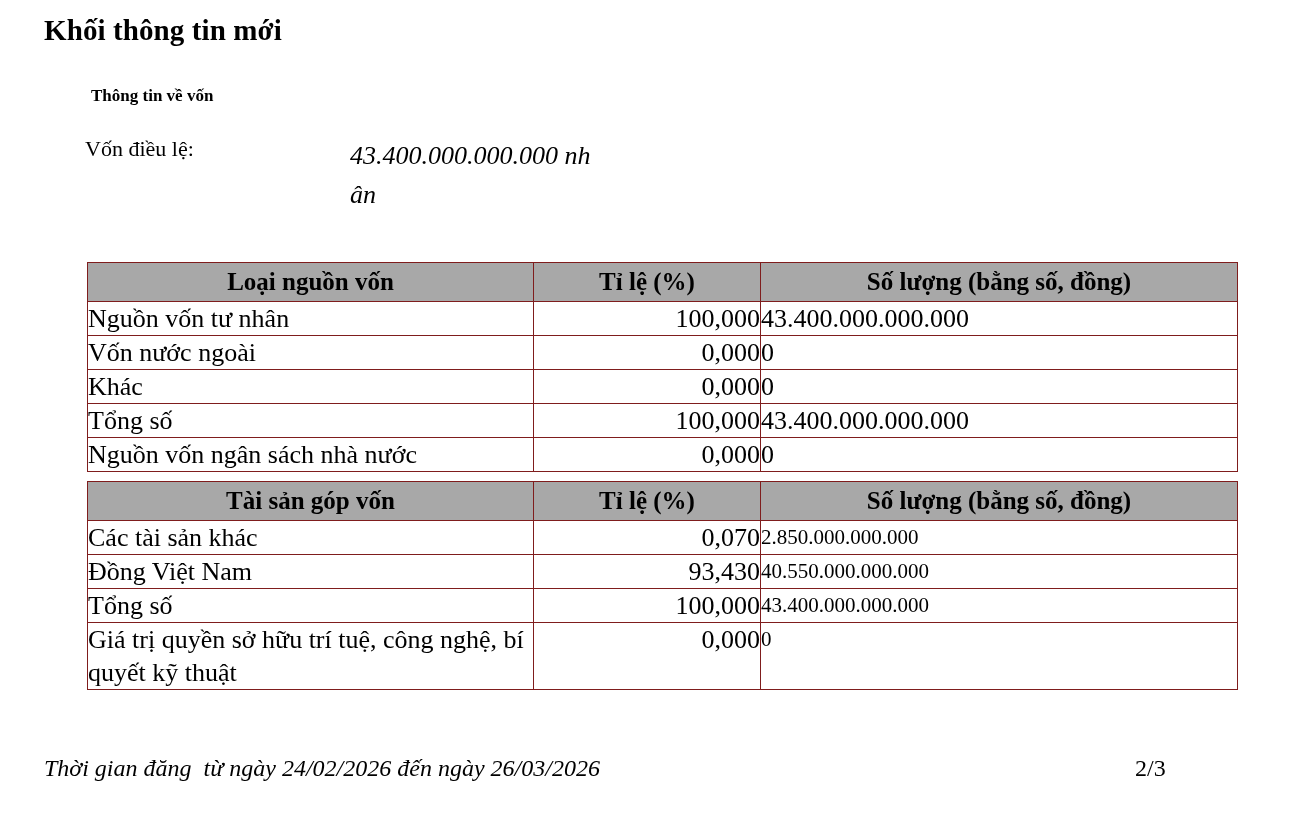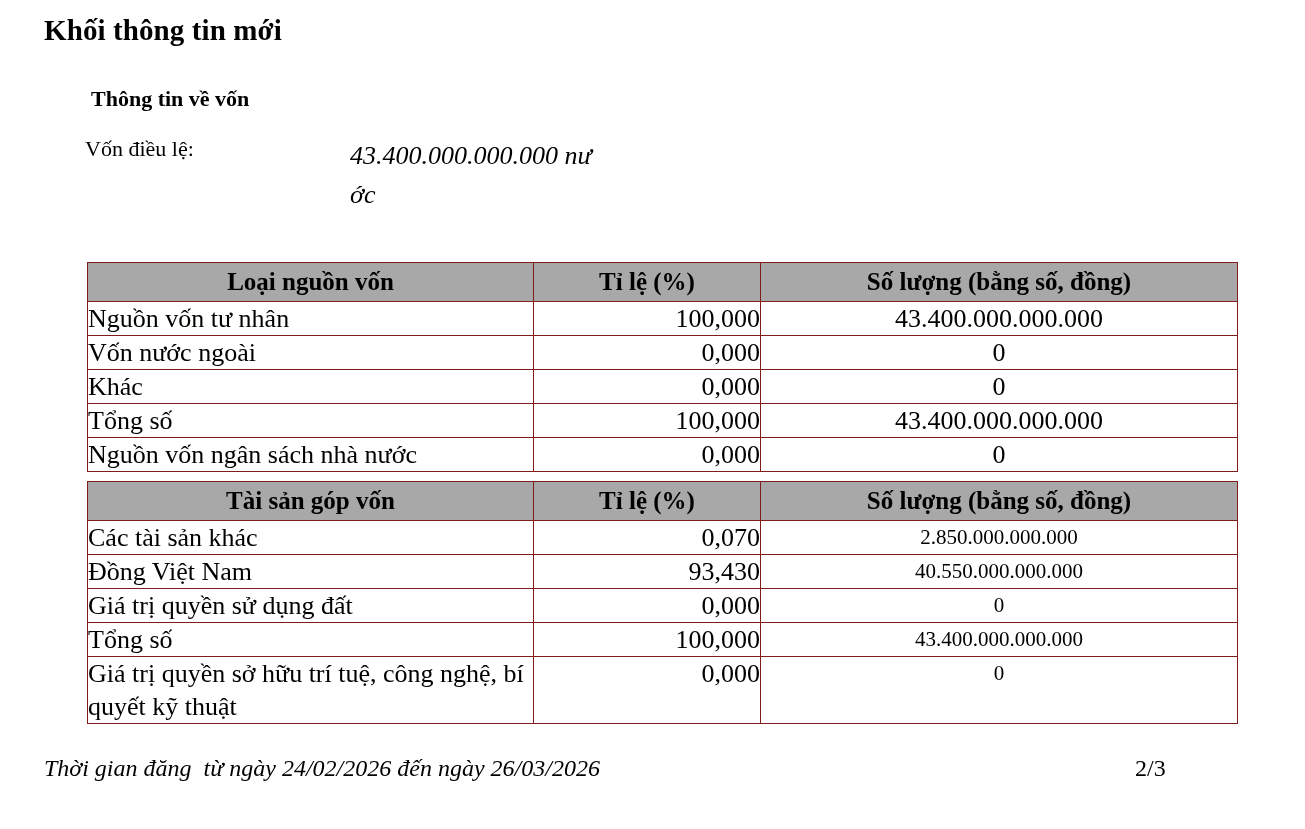--- a/index.html
+++ b/index.html
@@ -29,21 +29,21 @@
     font-size: 29px;
     font-weight: bold;
     letter-spacing: 0.1px;
     white-space: nowrap;
     text-align: center;
   }
   .section-title {
     position: absolute;
     left: 91px;
     top: 86px;
-    font-size: 22px;
+    font-size: 17px;
     font-weight: bold;
     white-space: nowrap;
   }
 
   
   .capital-row {
     position: absolute;
     left: 85px;
     top: 136px;
     width: 700px;
@@ -98,21 +98,21 @@
     font-size: 26px;
     line-height: 33px;
   }
   .cell-pct {
     text-align: right;
     padding-right: 9px;
     font-size: 26px;
     line-height: 33px;
   }
   .cell-amt {
-    text-align: center;
+    text-align: left;
     padding-right: 6px;
     font-size: 26px;
     line-height: 33px;
   }
   
   #table-assets .cell-amt {
     font-size: 21px;
     line-height: 33px;
   }
   .row-tall .cell-name,
@@ -145,21 +145,21 @@
 <body>
 
 <div class="page">
 
   <div class="doc-title">Khối thông tin mới</div>
 
   <div class="section-title">Thông tin về vốn</div>
 
   <div class="capital-row">
     <div class="capital-label">Vốn điều lệ:</div>
-    <div class="capital-value">43.400.000.000.000 nước</div>
+    <div class="capital-value">43.400.000.000.000 nhân</div>
   </div>
 
   <table class="tbl" id="table-sources">
     <colgroup>
       <col class="col-name">
         <col class="col-pct">
         <col class="col-amt">
     </colgroup>
     <tbody>
       <tr class="hdr">
@@ -211,25 +211,20 @@
         <td class="cell-name">Các tài sản khác</td>
         <td class="cell-pct">0,070</td>
         <td class="cell-amt">2.850.000.000.000</td>
       </tr>
       <tr>
         <td class="cell-name">Đồng Việt Nam</td>
         <td class="cell-pct">93,430</td>
         <td class="cell-amt">40.550.000.000.000</td>
       </tr>
       <tr>
-        <td class="cell-name">Giá trị quyền sử dụng đất</td>
-        <td class="cell-pct">0,000</td>
-        <td class="cell-amt">0</td>
-      </tr>
-      <tr>
         <td class="cell-name">Tổng số</td>
         <td class="cell-pct">100,000</td>
         <td class="cell-amt">43.400.000.000.000</td>
       </tr>
       <tr class="row-tall">
         <td class="cell-name">Giá trị quyền sở hữu trí tuệ, công nghệ, bí quyết kỹ thuật</td>
         <td class="cell-pct">0,000</td>
         <td class="cell-amt">0</td>
       </tr>
     </tbody>

